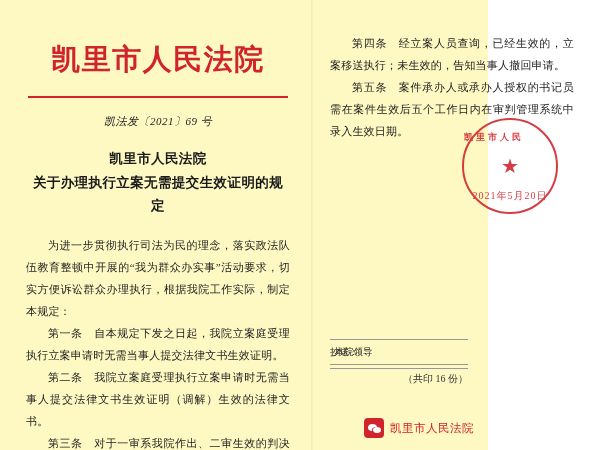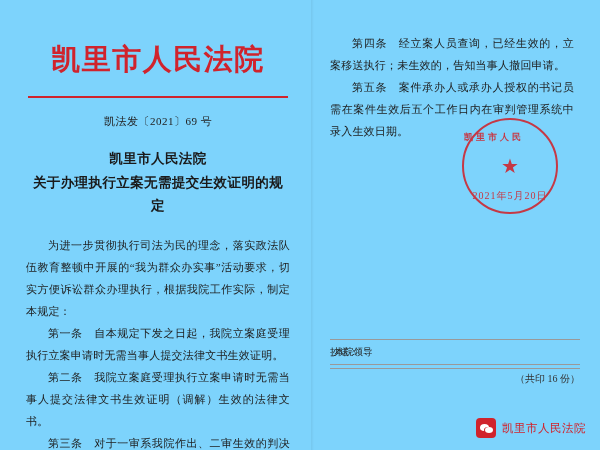--- a/index.html
+++ b/index.html
@@ -9,23 +9,23 @@
   body {
     width: 600px;
     height: 450px;
     background: #ffffff;
     font-family: "Liberation Serif", "DejaVu Serif", serif;
     color: #1a1a1a;
     overflow: hidden;
   }
   .page {
     position: relative;
-    width: 600px;
-    height: 450px;
-    background: #7dd3fc;
+    width: 488px;
+    height: 450px;
+    background: #fef9c3;
   }
   .col {
     position: absolute;
     top: 0;
     height: 450px;
     box-sizing: border-box;
   }
   .col-left {
     left: 0;
     width: 312px;
@@ -52,20 +52,21 @@
     height: 2px;
     background: #d0232c;
     margin: 16px 2px 0 2px;
   }
   .doc-number {
     text-align: center;
     font-size: 11px;
     margin-top: 16px;
     letter-spacing: 0.5px;
     color: #222;
+    font-style: italic;
   }
   .headline {
     text-align: center;
     margin-top: 18px;
     line-height: 1.75;
   }
   .headline .line {
     font-size: 13.5px;
     font-weight: bold;
     color: #1a1a1a;

